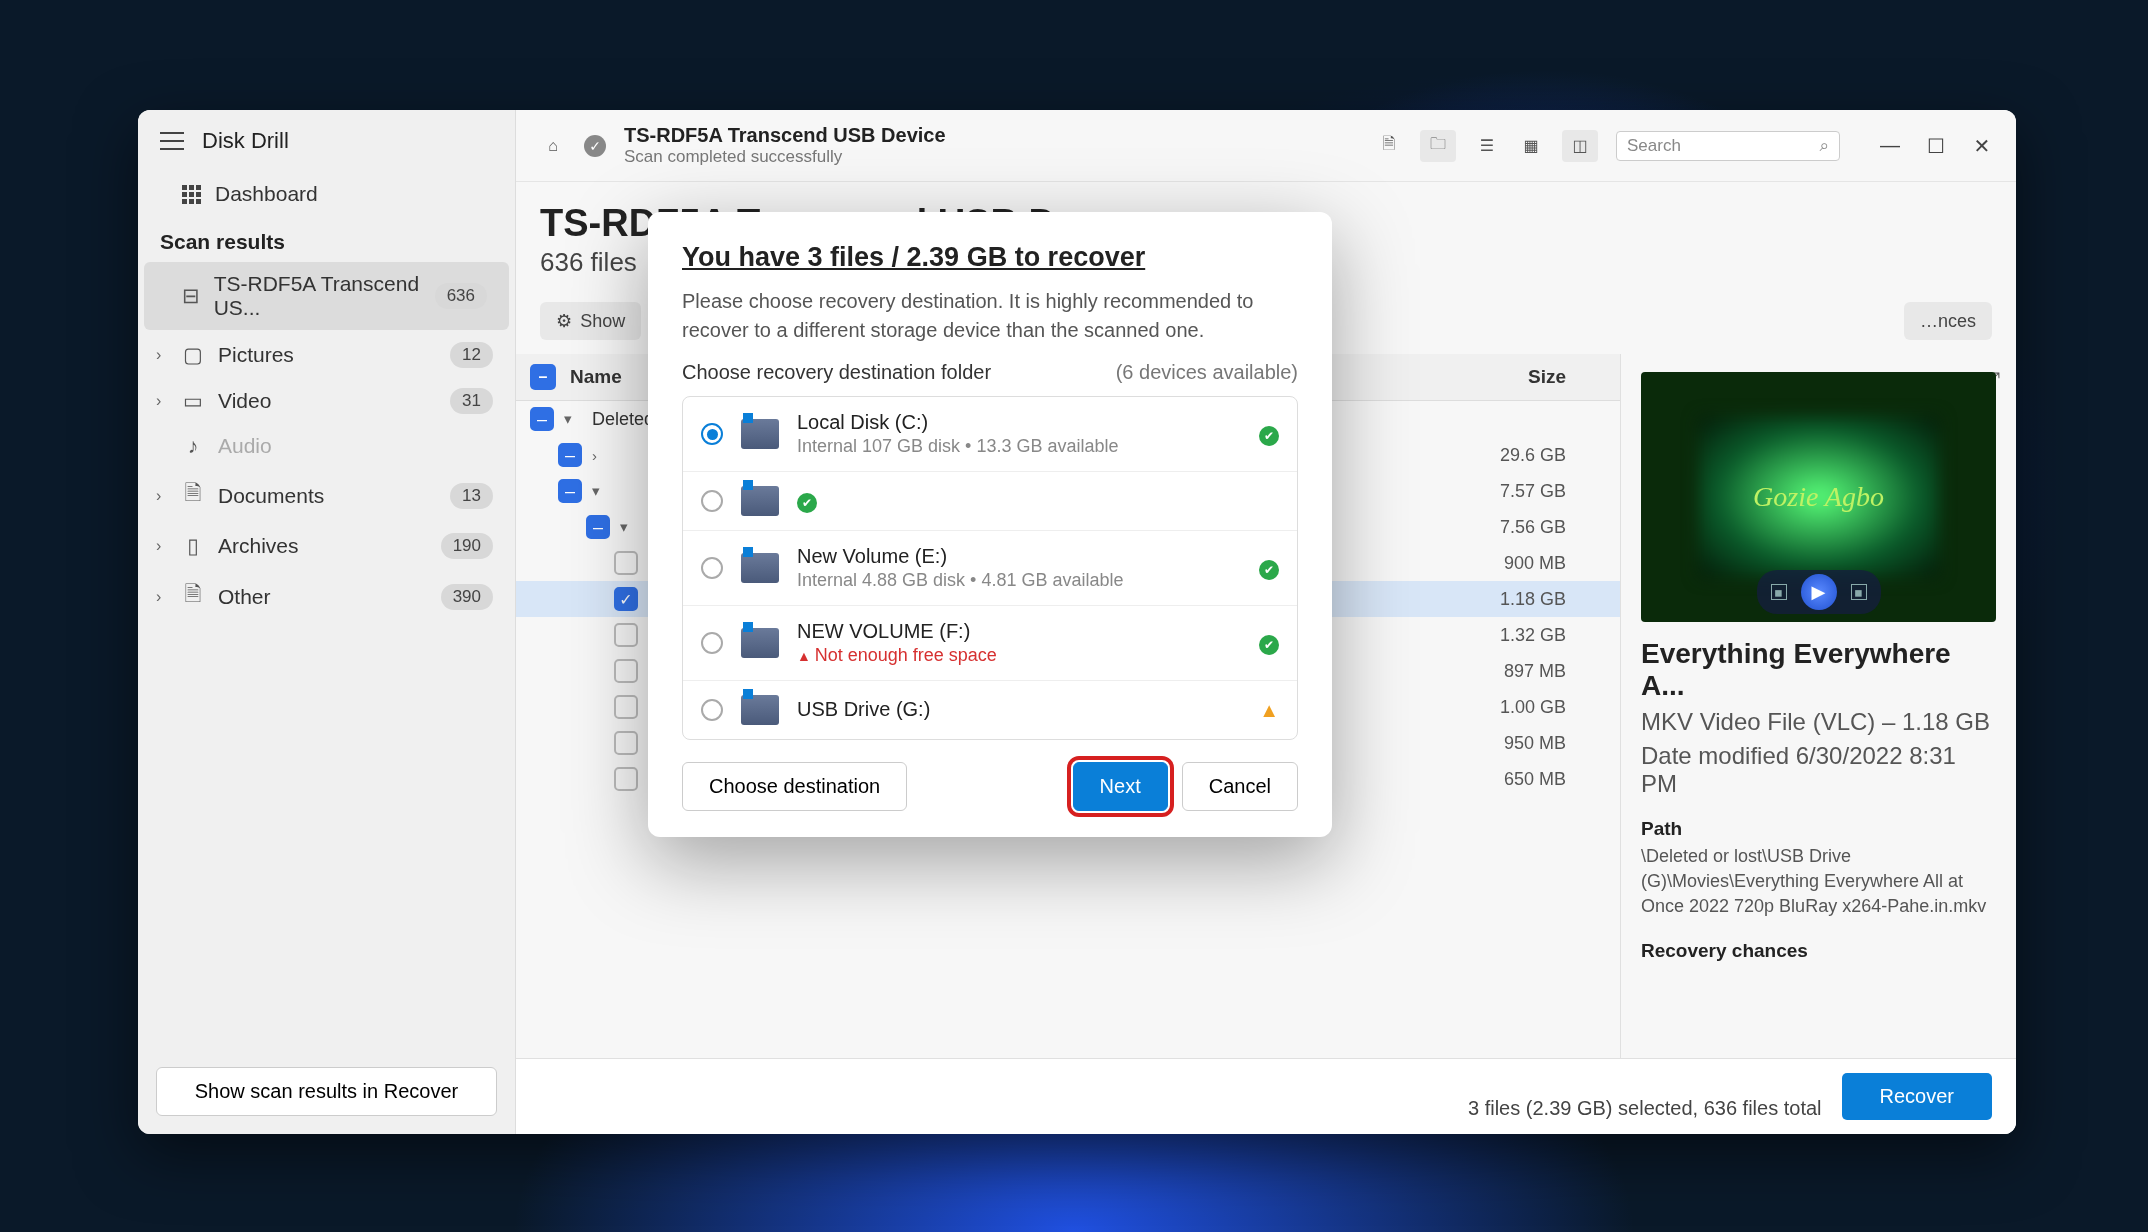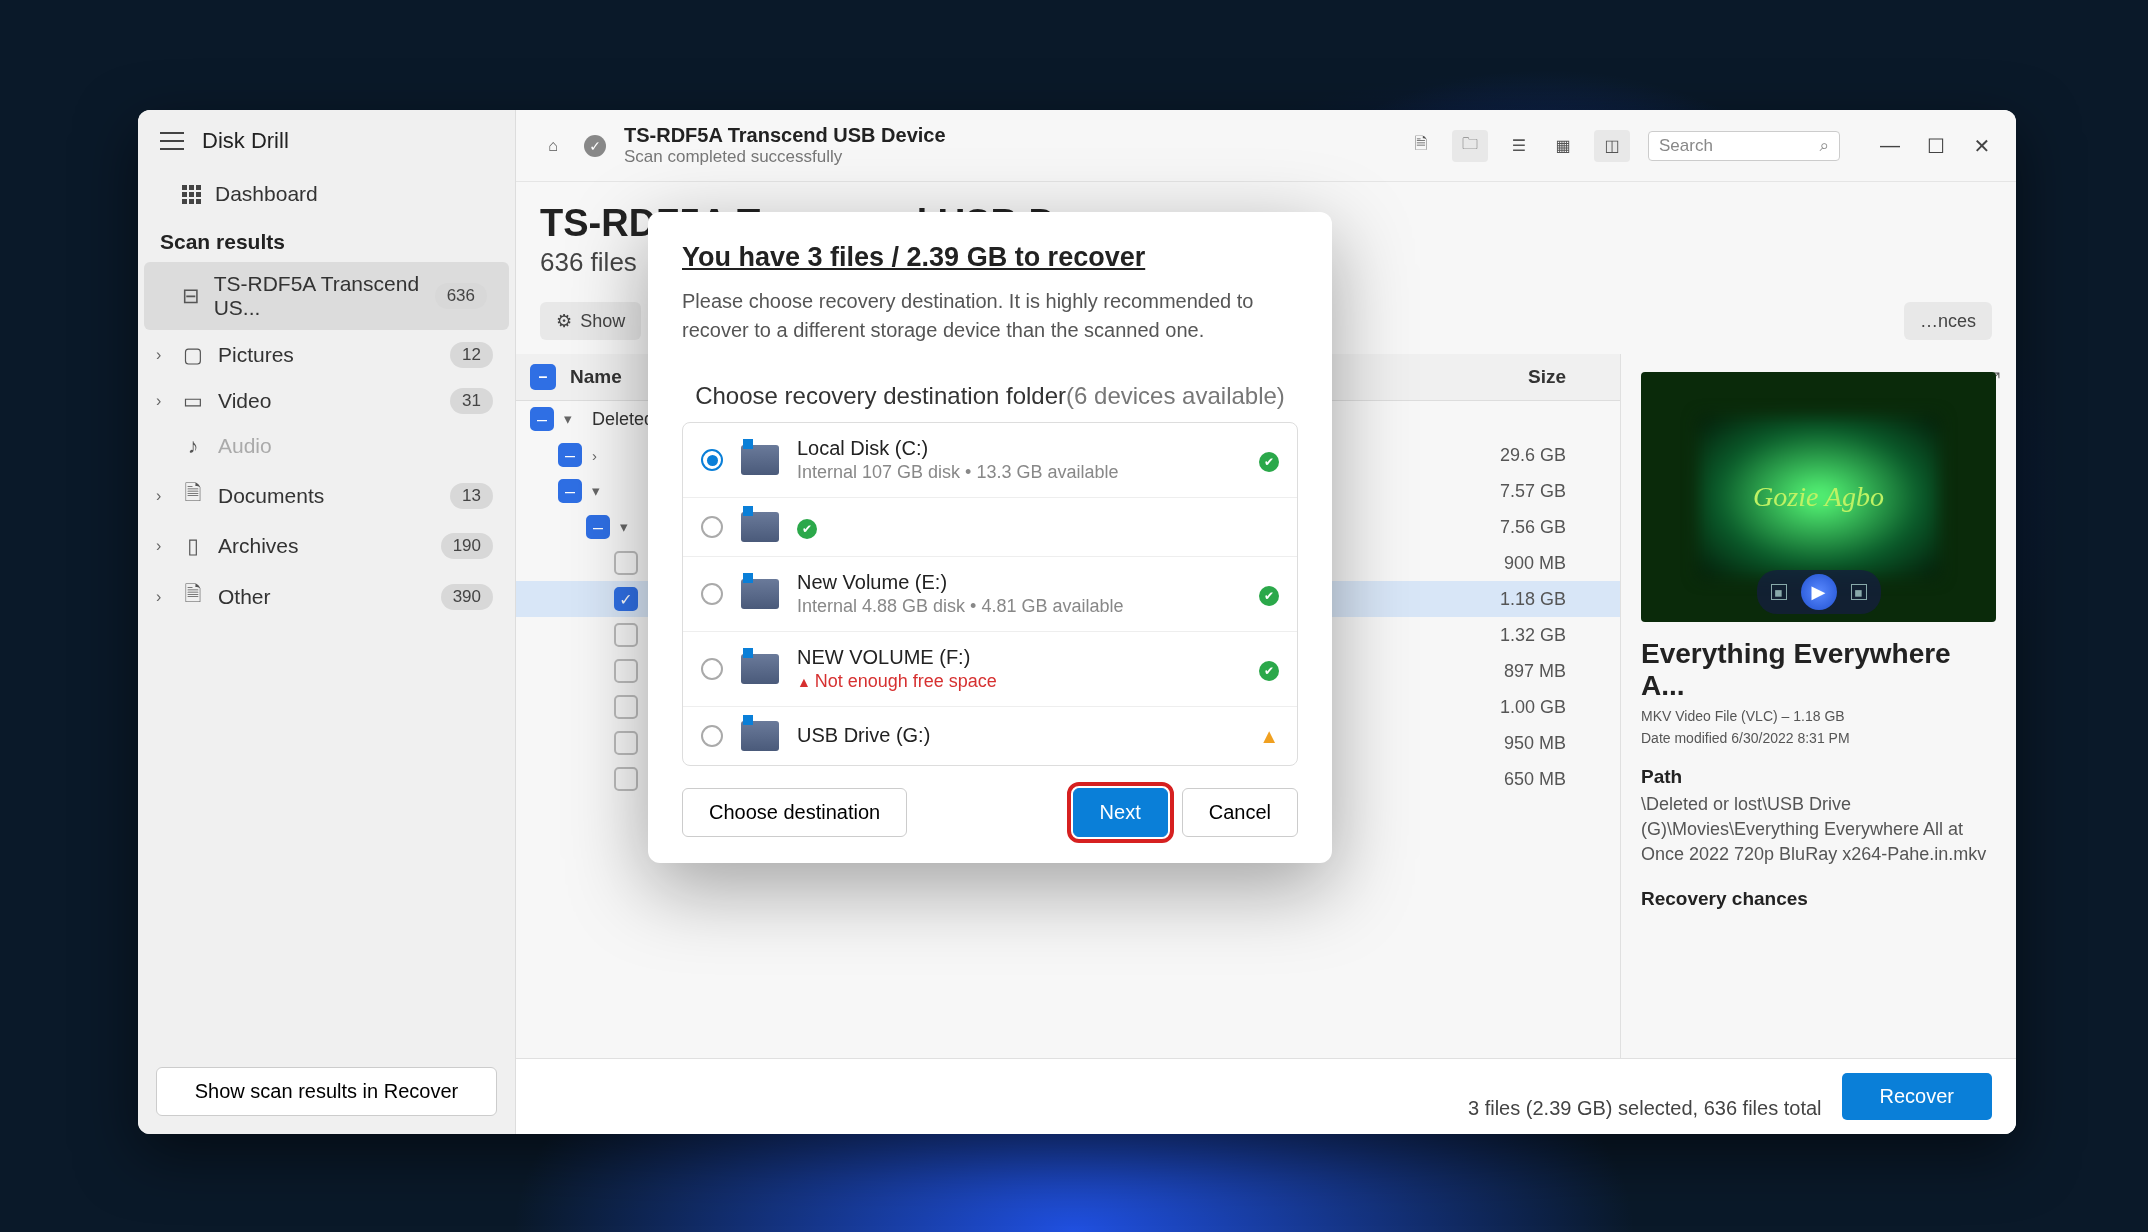--- a/index.html
+++ b/index.html
@@ -27,21 +27,21 @@
 .sb-footer button { width: 100%; padding: 12px; background: #fff; border: 1px solid #ccc; border-radius: 6px; font-size: 20px; cursor: pointer; }
 
 .main { flex: 1; display: flex; flex-direction: column; background: #f7f7f7; }
 .topbar { display: flex; align-items: center; padding: 14px 24px; gap: 18px; border-bottom: 1px solid #e5e5e5; }
 .tb-ico { width: 26px; height: 26px; display: flex; align-items: center; justify-content: center; color: #555; cursor: pointer; }
 .tb-ico.pill { background: #e8e8e8; border-radius: 4px; width: 36px; height: 32px; }
 .tb-title { display: flex; flex-direction: column; }
 .tb-title .line1 { font-size: 20px; font-weight: 600; color: #222; }
 .tb-title .line2 { font-size: 17px; color: #777; }
 .tb-spacer { flex: 1; }
-.tb-search { width: 192px; height: 30px; background: #fff; border: 1px solid #ccc; border-radius: 4px; display: flex; align-items: center; padding: 0 10px; gap: 8px; color: #888; font-size: 17px; }
+.tb-search { width: 224px; height: 30px; background: #fff; border: 1px solid #ccc; border-radius: 4px; display: flex; align-items: center; padding: 0 10px; gap: 8px; color: #888; font-size: 17px; }
 .tb-search .sico { margin-left: auto; }
 .win-btns { display: flex; gap: 26px; margin-left: 22px; }
 .win-btn { width: 20px; height: 20px; color: #444; cursor: pointer; display:flex; align-items:center; justify-content:center; font-size:20px;}
 
 .content-header { padding: 20px 24px 10px; }
 .content-header h1 { font-size: 38px; font-weight: 600; color: #222; }
 .content-header .sub { font-size: 26px; color: #444; margin-top: 2px; }
 .filter-bar { display: flex; gap: 12px; padding: 14px 24px; }
 .filter-chip { background: #e8e8e8; border-radius: 6px; padding: 8px 16px; font-size: 18px; color: #444; display: flex; align-items: center; gap: 8px; }
 
@@ -61,33 +61,33 @@
 
 .preview-panel { width: 396px; border-left: 1px solid #e0e0e0; padding: 18px 20px; overflow-y: auto; position:relative; }
 .preview-panel .expand-ico { position:absolute; top: 14px; right: 16px; font-size:20px; color:#555; cursor:pointer; }
 .preview-img { width: 100%; height: 250px; background: #0a2a0a; border-radius: 4px; position: relative; display:flex; align-items:center; justify-content:center; overflow:hidden; }
 .preview-img .glow { width: 240px; height: 160px; background: radial-gradient(ellipse, #5aff7a 0%, #0a5a2a 60%, #041a08 100%); filter: blur(8px); }
 .preview-img .txt { position:absolute; color:#bef264; font-family: cursive; font-size: 28px; font-style:italic; }
 .preview-img .ctrl { position:absolute; bottom:8px; left:50%; transform:translateX(-50%); display:flex; align-items:center; gap:14px; background: rgba(20,30,60,0.8); border-radius: 20px; padding: 4px 14px; }
 .preview-img .ctrl .play { width: 36px; height: 36px; border-radius: 50%; background: radial-gradient(circle, #5a8aff, #2050d0); display:flex;align-items:center;justify-content:center;color:#fff;font-size:18px; }
 .preview-img .ctrl .sq { width:16px; height:16px; border:1px solid #8aa; display:flex;align-items:center;justify-content:center;color:#8aa;font-size:10px; }
 .preview-title { font-size: 28px; font-weight: 600; margin-top: 16px; color: #222; }
-.preview-meta { font-size: 14px; color: #555; margin-top: 6px; }
+.preview-meta { font-size: 24px; color: #555; margin-top: 6px; }
 .preview-label { font-size: 19px; font-weight: 600; margin-top: 20px; color: #222; }
 .preview-text { font-size: 18px; color: #555; margin-top: 4px; line-height: 1.4; }
 
 .statusbar { display: flex; align-items: flex-end; padding: 14px 24px; border-top: 1px solid #e0e0e0; background: #fff; }
 .statusbar .info { margin-left: auto; font-size: 20px; color: #444; margin-right: 20px; }
 .statusbar .recover-btn { background: #0a7fd8; color: #fff; border: none; border-radius: 5px; padding: 12px 38px; font-size: 20px; cursor: pointer; }
 
 
 .modal { position: absolute; left: 648px; top: 212px; width: 684px; background: #fff; border-radius: 12px; box-shadow: 0 24px 80px rgba(0,0,0,0.35); padding: 30px 34px 26px; z-index: 100; }
 .modal h2 { font-size: 27px; font-weight: 600; color: #222; text-decoration: underline; }
 .modal .desc { font-size: 20px; color: #555; margin-top: 14px; line-height: 1.45; }
-.modal .subhead { display: flex; justify-content: center; font-size: 24px; margin-top: 37px; color: #333; }
+.modal .subhead { display: flex; justify-content: space-between; font-size: 20px; margin-top: 16px; color: #333; }
 .modal .subhead .count { color: #777; }
 .dest-list { border: 1px solid #ddd; border-radius: 8px; margin-top: 12px; max-height: 408px; overflow-y: auto; }
 .dest-row { display: flex; align-items: center; padding: 14px 18px; gap: 18px; border-bottom: 1px solid #eee; }
 .dest-row:last-child { border-bottom: none; }
 .radio { width: 22px; height: 22px; border: 2.5px solid #aaa; border-radius: 50%; flex-shrink: 0; display:flex;align-items:center;justify-content:center; }
 .radio.sel { border-color: #0a7fd8; }
 .radio.sel::after { content:''; width: 11px; height: 11px; border-radius: 50%; background: #0a7fd8; }
 .drive-ico { width: 38px; height: 30px; background: linear-gradient(#6a7a9a, #4a5a7a); border-radius: 3px; position:relative; flex-shrink:0; }
 .drive-ico::before { content:''; position:absolute; top:-6px; left:2px; width:10px; height:10px; background:#0a7fd8; }
 .dest-info { flex: 1; }

